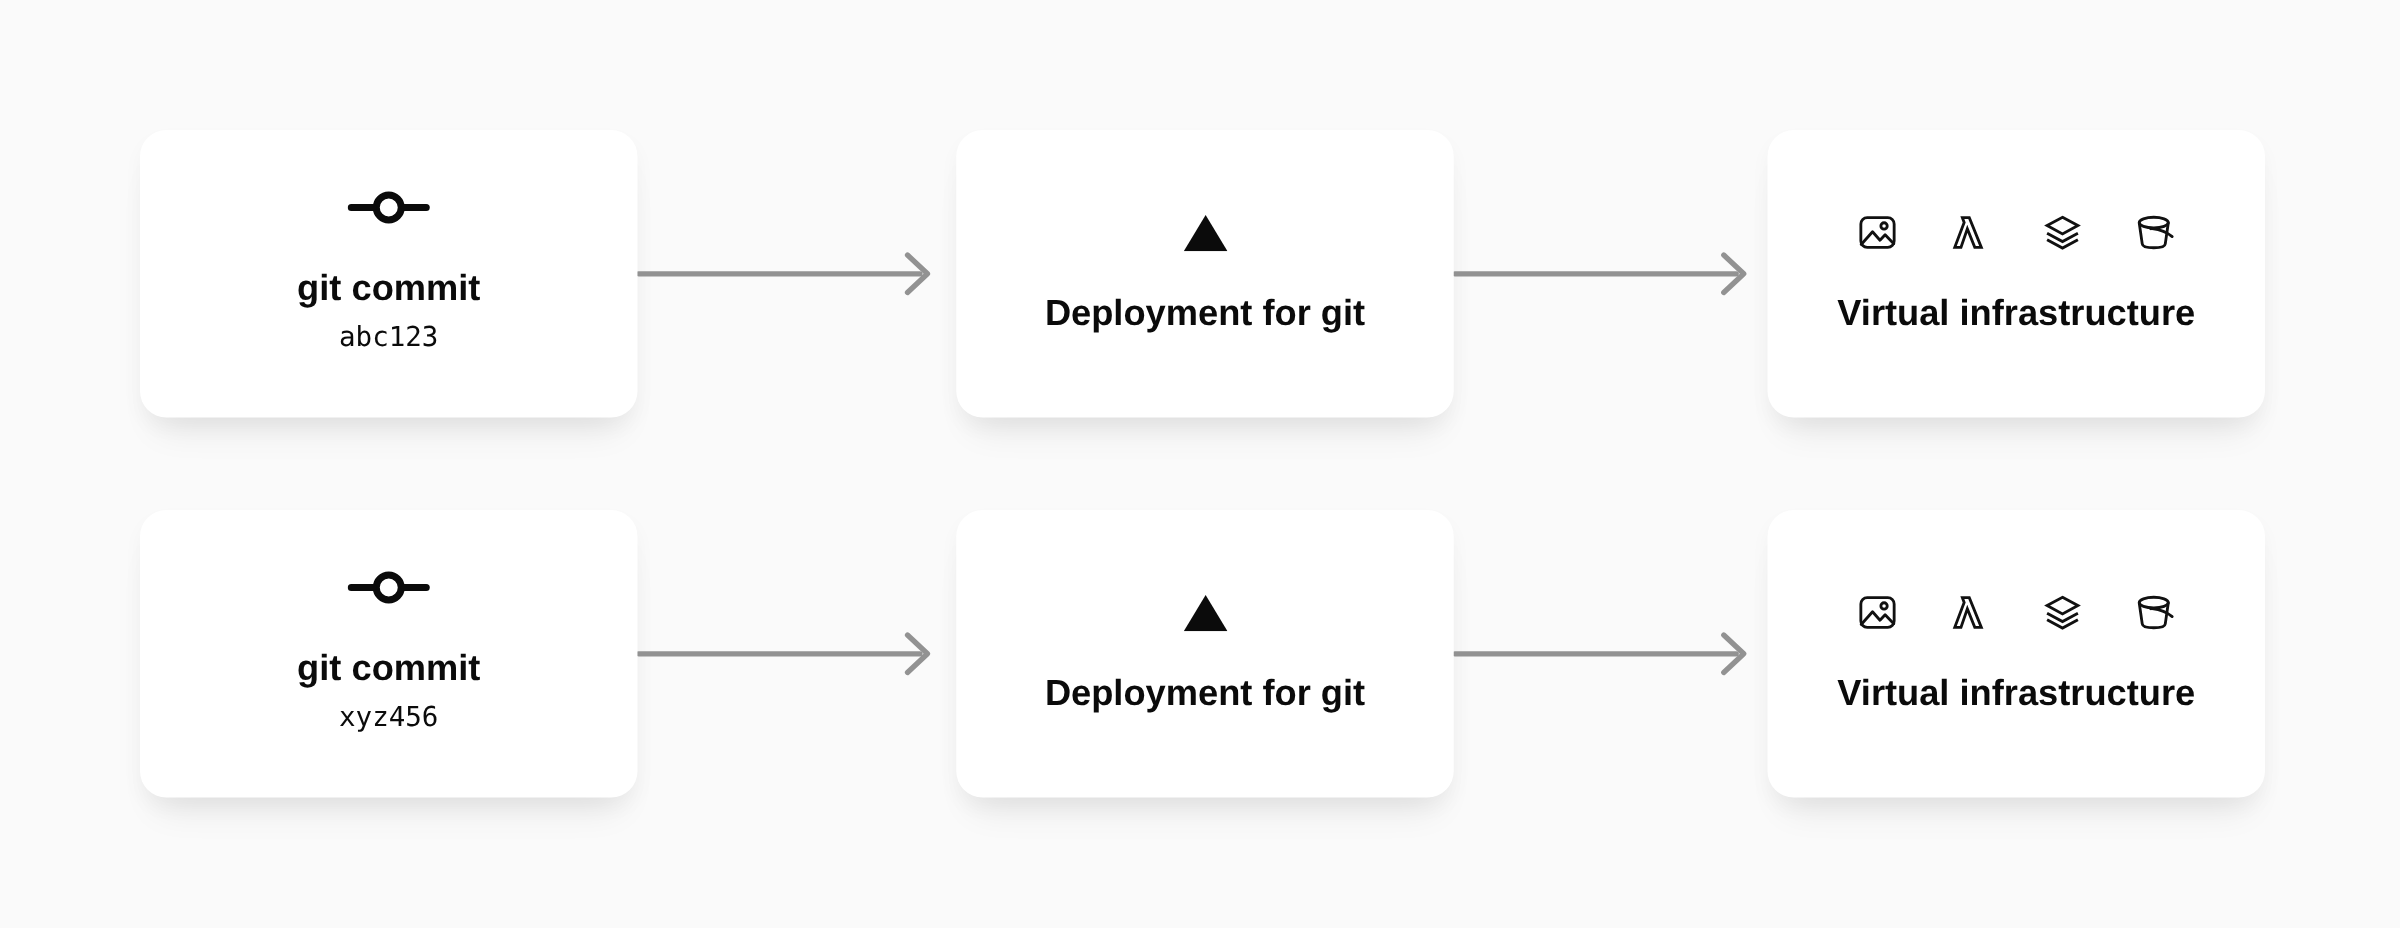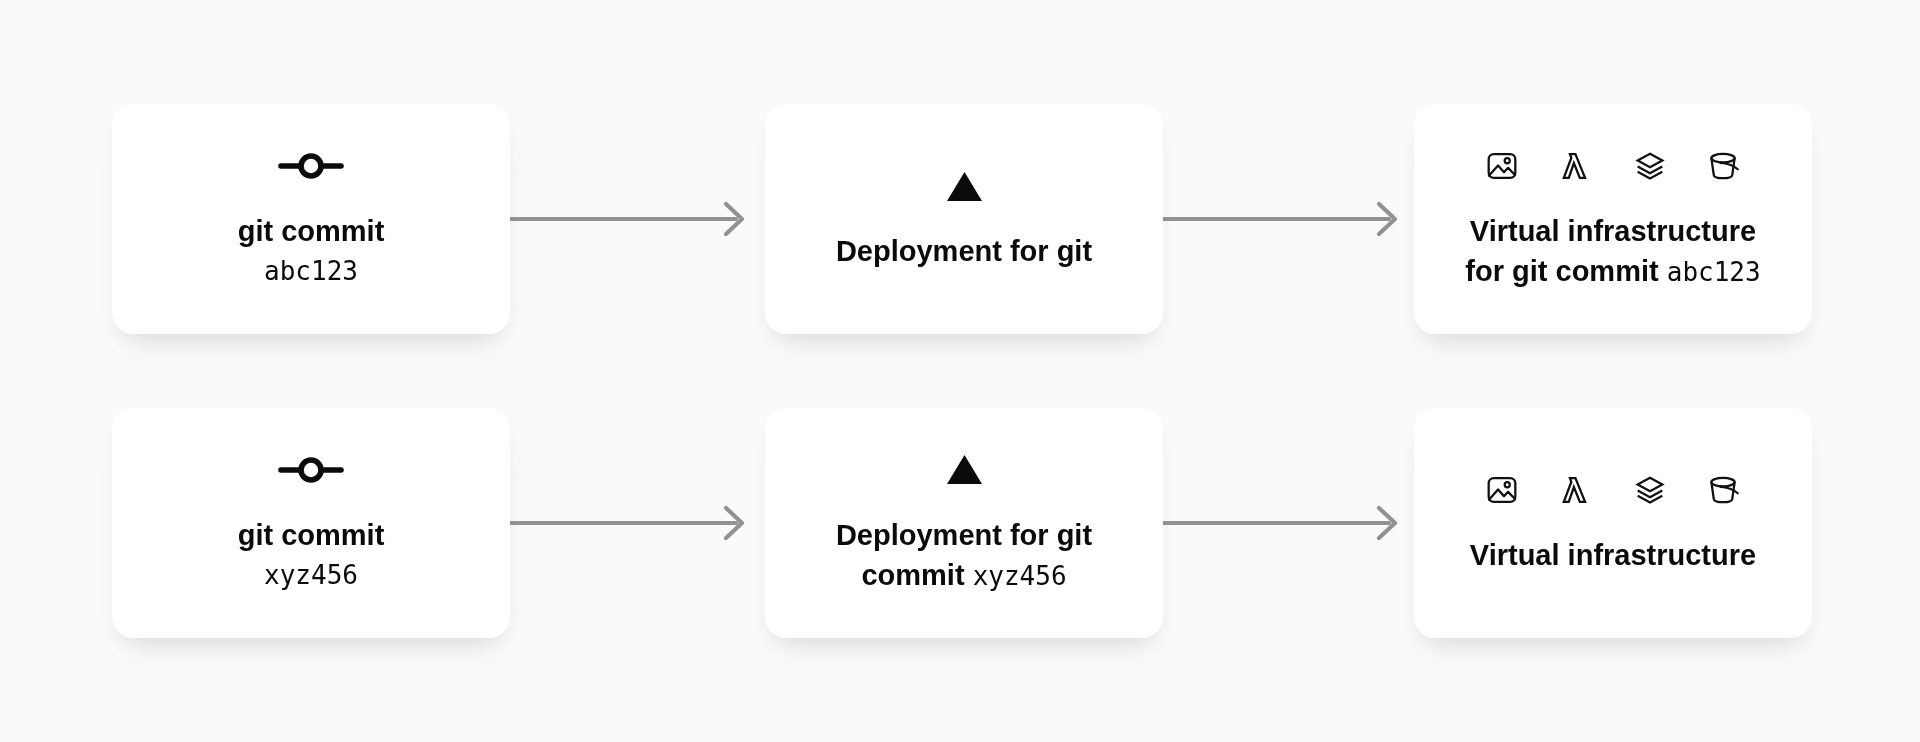--- a/index.html
+++ b/index.html
@@ -26,21 +26,21 @@
     height: 38px; display: flex; align-items: center; justify-content: center;
     margin-bottom: 26px;
   }
   .icon-row { display: flex; align-items: center; gap: 40px; }
   .line {
     font-size: 29px; line-height: 40px; font-weight: 700;
     white-space: nowrap;
   }
   .mono {
     font-family: "DejaVu Sans Mono", monospace;
-    font-weight: 400; font-size: 26px;
+    font-weight: 400; font-size: 22px;
   }
   svg.small-icon { width: 34px; height: 34px; display: block; }
   svg .stroke {
     fill: none; stroke: #111111; stroke-width: 1.6;
     stroke-linecap: round; stroke-linejoin: round;
   }
   svg .stroke-miter {
     fill: none; stroke: #111111; stroke-width: 1.6;
     stroke-linecap: butt; stroke-linejoin: miter;
   }
@@ -107,21 +107,20 @@
         </svg>
         <svg class="small-icon" viewBox="0 0 24 24">
           <ellipse class="stroke" cx="11.3" cy="6.4" rx="8.2" ry="3"></ellipse>
           <path class="stroke" d="M3.1 6.6 L4.8 18.4 Q5 20.6 11.3 20.6 Q17.6 20.6 17.8 18.4 L19.5 6.6"></path>
           <circle cx="9.7" cy="9.7" r="1" fill="#111111"></circle>
           <path class="stroke" d="M10.4 9.8 C14.6 10.3 18.8 11.8 21.7 14.3"></path>
         </svg>
       </div>
     </div>
     <div class="line">Virtual infrastructure</div>
-    <div class="line"><strong>for git commit</strong> <span class="mono">abc123</span></div>
   </div>
 
   <div class="card" id="card-r2-commit">
     <div class="icon-area">
       <svg width="66" height="36" viewBox="0 0 66 36">
         <circle cx="33" cy="18" r="10" fill="none" stroke="#0b0b0b" stroke-width="5.6"></circle>
         <line x1="3" y1="18" x2="20.5" y2="18" stroke="#0b0b0b" stroke-width="5.6" stroke-linecap="round"></line>
         <line x1="45.5" y1="18" x2="63" y2="18" stroke="#0b0b0b" stroke-width="5.6" stroke-linecap="round"></line>
       </svg>
     </div>
@@ -129,21 +128,20 @@
     <div class="line mono">xyz456</div>
   </div>
 
   <div class="card" id="card-r2-deploy">
     <div class="icon-area">
       <svg width="35" height="29" viewBox="0 0 35 29">
         <path d="M17.5 0 L35 29 H0 Z" fill="#0b0b0b"></path>
       </svg>
     </div>
     <div class="line">Deployment for git</div>
-    <div class="line"><strong>commit</strong> <span class="mono">xyz456</span></div>
   </div>
 
   <div class="card" id="card-r2-infra">
     <div class="icon-area">
       <div class="icon-row">
         <svg class="small-icon" viewBox="0 0 24 24">
           <rect class="stroke" x="2.6" y="3.6" width="18.8" height="16.8" rx="3.6"></rect>
           <circle class="stroke" cx="15.7" cy="8.3" r="1.8"></circle>
           <path class="stroke" d="M2.8 18.8 L9.2 11.6 L13.4 16.4 L16.3 13.3 L21.2 18.4"></path>
         </svg>

